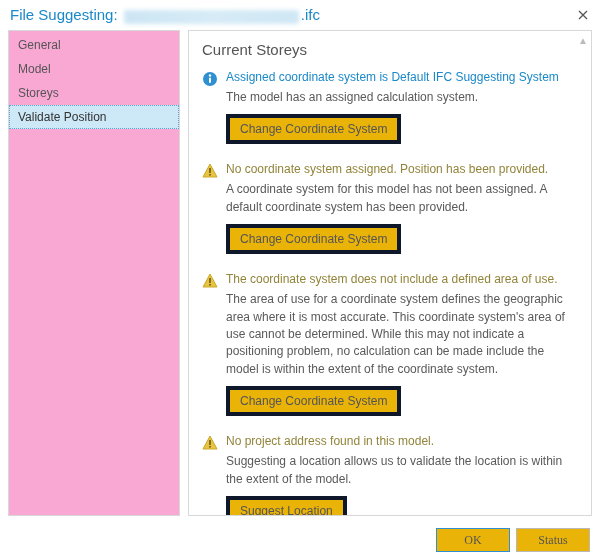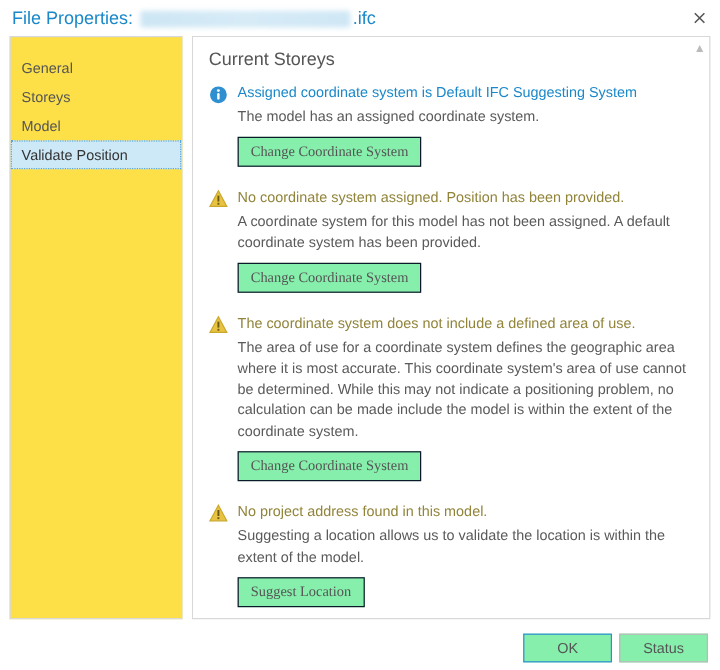--- a/index.html
+++ b/index.html
@@ -48,24 +48,24 @@
   color: #666;
   cursor: pointer;
 }
 .body-area {
   display: flex;
   padding: 0 8px;
   gap: 8px;
   height: 486px;
 }
 .sidebar {
-  width: 144px;
+  width: 172px;
   border: 1px solid #d8d8d8;
-  background: #fde047;
-  padding-top: 14px;
+  background: #f9a8d4;
+  padding-top: 2px;
 }
 .sidebar-item {
   padding: 4px 8px;
   font-size: 12px;
   color: #555;
   cursor: pointer;
   border: 1px solid transparent;
 }
 .sidebar-item.selected {
   background: #cde8f7;
@@ -109,25 +109,25 @@
 .status-title.info { color: #1a88c9; }
 .status-title.warn { color: #91843a; }
 .status-desc {
   font-size: 12px;
   color: #5a5a5a;
   line-height: 1.45;
   margin-bottom: 8px;
 }
 .action-btn {
   display: inline-block;
-  border: 1px solid #0f172a;
-  background: #86efac;
-  color: #555;
-  font-size: 12px;
-  font-family: Liberation Serif, serif;
+  border: 4px solid #0f172a;
+  background: #eab308;
+  color: #555;
+  font-size: 12px;
+  font-family: Liberation Sans, sans-serif;
   padding: 4px 10px;
   cursor: pointer;
 }
 .scrollhint {
   position: absolute;
   right: 3px;
   top: 4px;
   color: #bbb;
   font-size: 10px;
 }
@@ -135,66 +135,66 @@
   position: absolute;
   bottom: 6px;
   right: 10px;
   display: flex;
   gap: 6px;
 }
 .dlg-btn {
   width: 74px;
   height: 24px;
   border: 1px solid #b9b9b9;
-  background: #86efac;
-  color: #555;
-  font-size: 12px;
-  font-family: Liberation Sans, sans-serif;
+  background: #eab308;
+  color: #555;
+  font-size: 12px;
+  font-family: Liberation Serif, serif;
   cursor: pointer;
 }
 .dlg-btn.primary { border: 1px solid #2e90d1; }
 </style>
 </head>
 <body>
 
 <div class="titlebar">
   <span class="titlebar-text">
-    <span>File Properties: </span><span class="blur"></span><span>.ifc</span>
+    <span>File Suggesting: </span><span class="blur"></span><span>.ifc</span>
   </span>
   <div class="close-btn">
     <svg width="10" height="10" viewBox="0 0 10 10">
         <path d="M1 1 L9 9 M9 1 L1 9" stroke="#555" stroke-width="1.3"></path>
       </svg>
   </div>
 </div>
 
 <div class="body-area">
 
   <div class="sidebar">
     <div class="sidebar-item">General</div>
+    <div class="sidebar-item">Model</div>
     <div class="sidebar-item">Storeys</div>
-    <div class="sidebar-item">Model</div>
     <div class="sidebar-item selected">Validate Position</div>
   </div>
 
   <div class="content">
     <span class="scrollhint">▲</span>
     <h2>Current Storeys</h2>
 
     <div class="status-item">
       <span class="status-icon">
         <svg width="16" height="16" viewBox="0 0 16 16">
             <circle cx="8" cy="8" r="7" fill="#2e90d1"></circle>
             <circle cx="8" cy="4.5" r="1.2" fill="#fff"></circle>
             <rect x="7" y="6.5" width="2" height="5.5" rx="1" fill="#fff"></rect>
           </svg>
       </span>
       <div class="status-body">
         <div class="status-title info">Assigned coordinate system is Default IFC Suggesting System</div>
-        <div class="status-desc">The model has an assigned coordinate system.</div>
+        <div class="status-desc">The model has an assigned calculation system.</div>
         <button class="action-btn">Change Coordinate System</button>
       </div>
     </div>
 
     <div class="status-item">
       <span class="status-icon">
         <svg width="16" height="16" viewBox="0 0 16 16">
             <path d="M8 1 L15 14 L1 14 Z" fill="#e8c341" stroke="#caa82d"></path>
             <rect x="7.2" y="5" width="1.6" height="5" fill="#6b5a16"></rect>
             <rect x="7.2" y="11" width="1.6" height="1.6" fill="#6b5a16"></rect>

